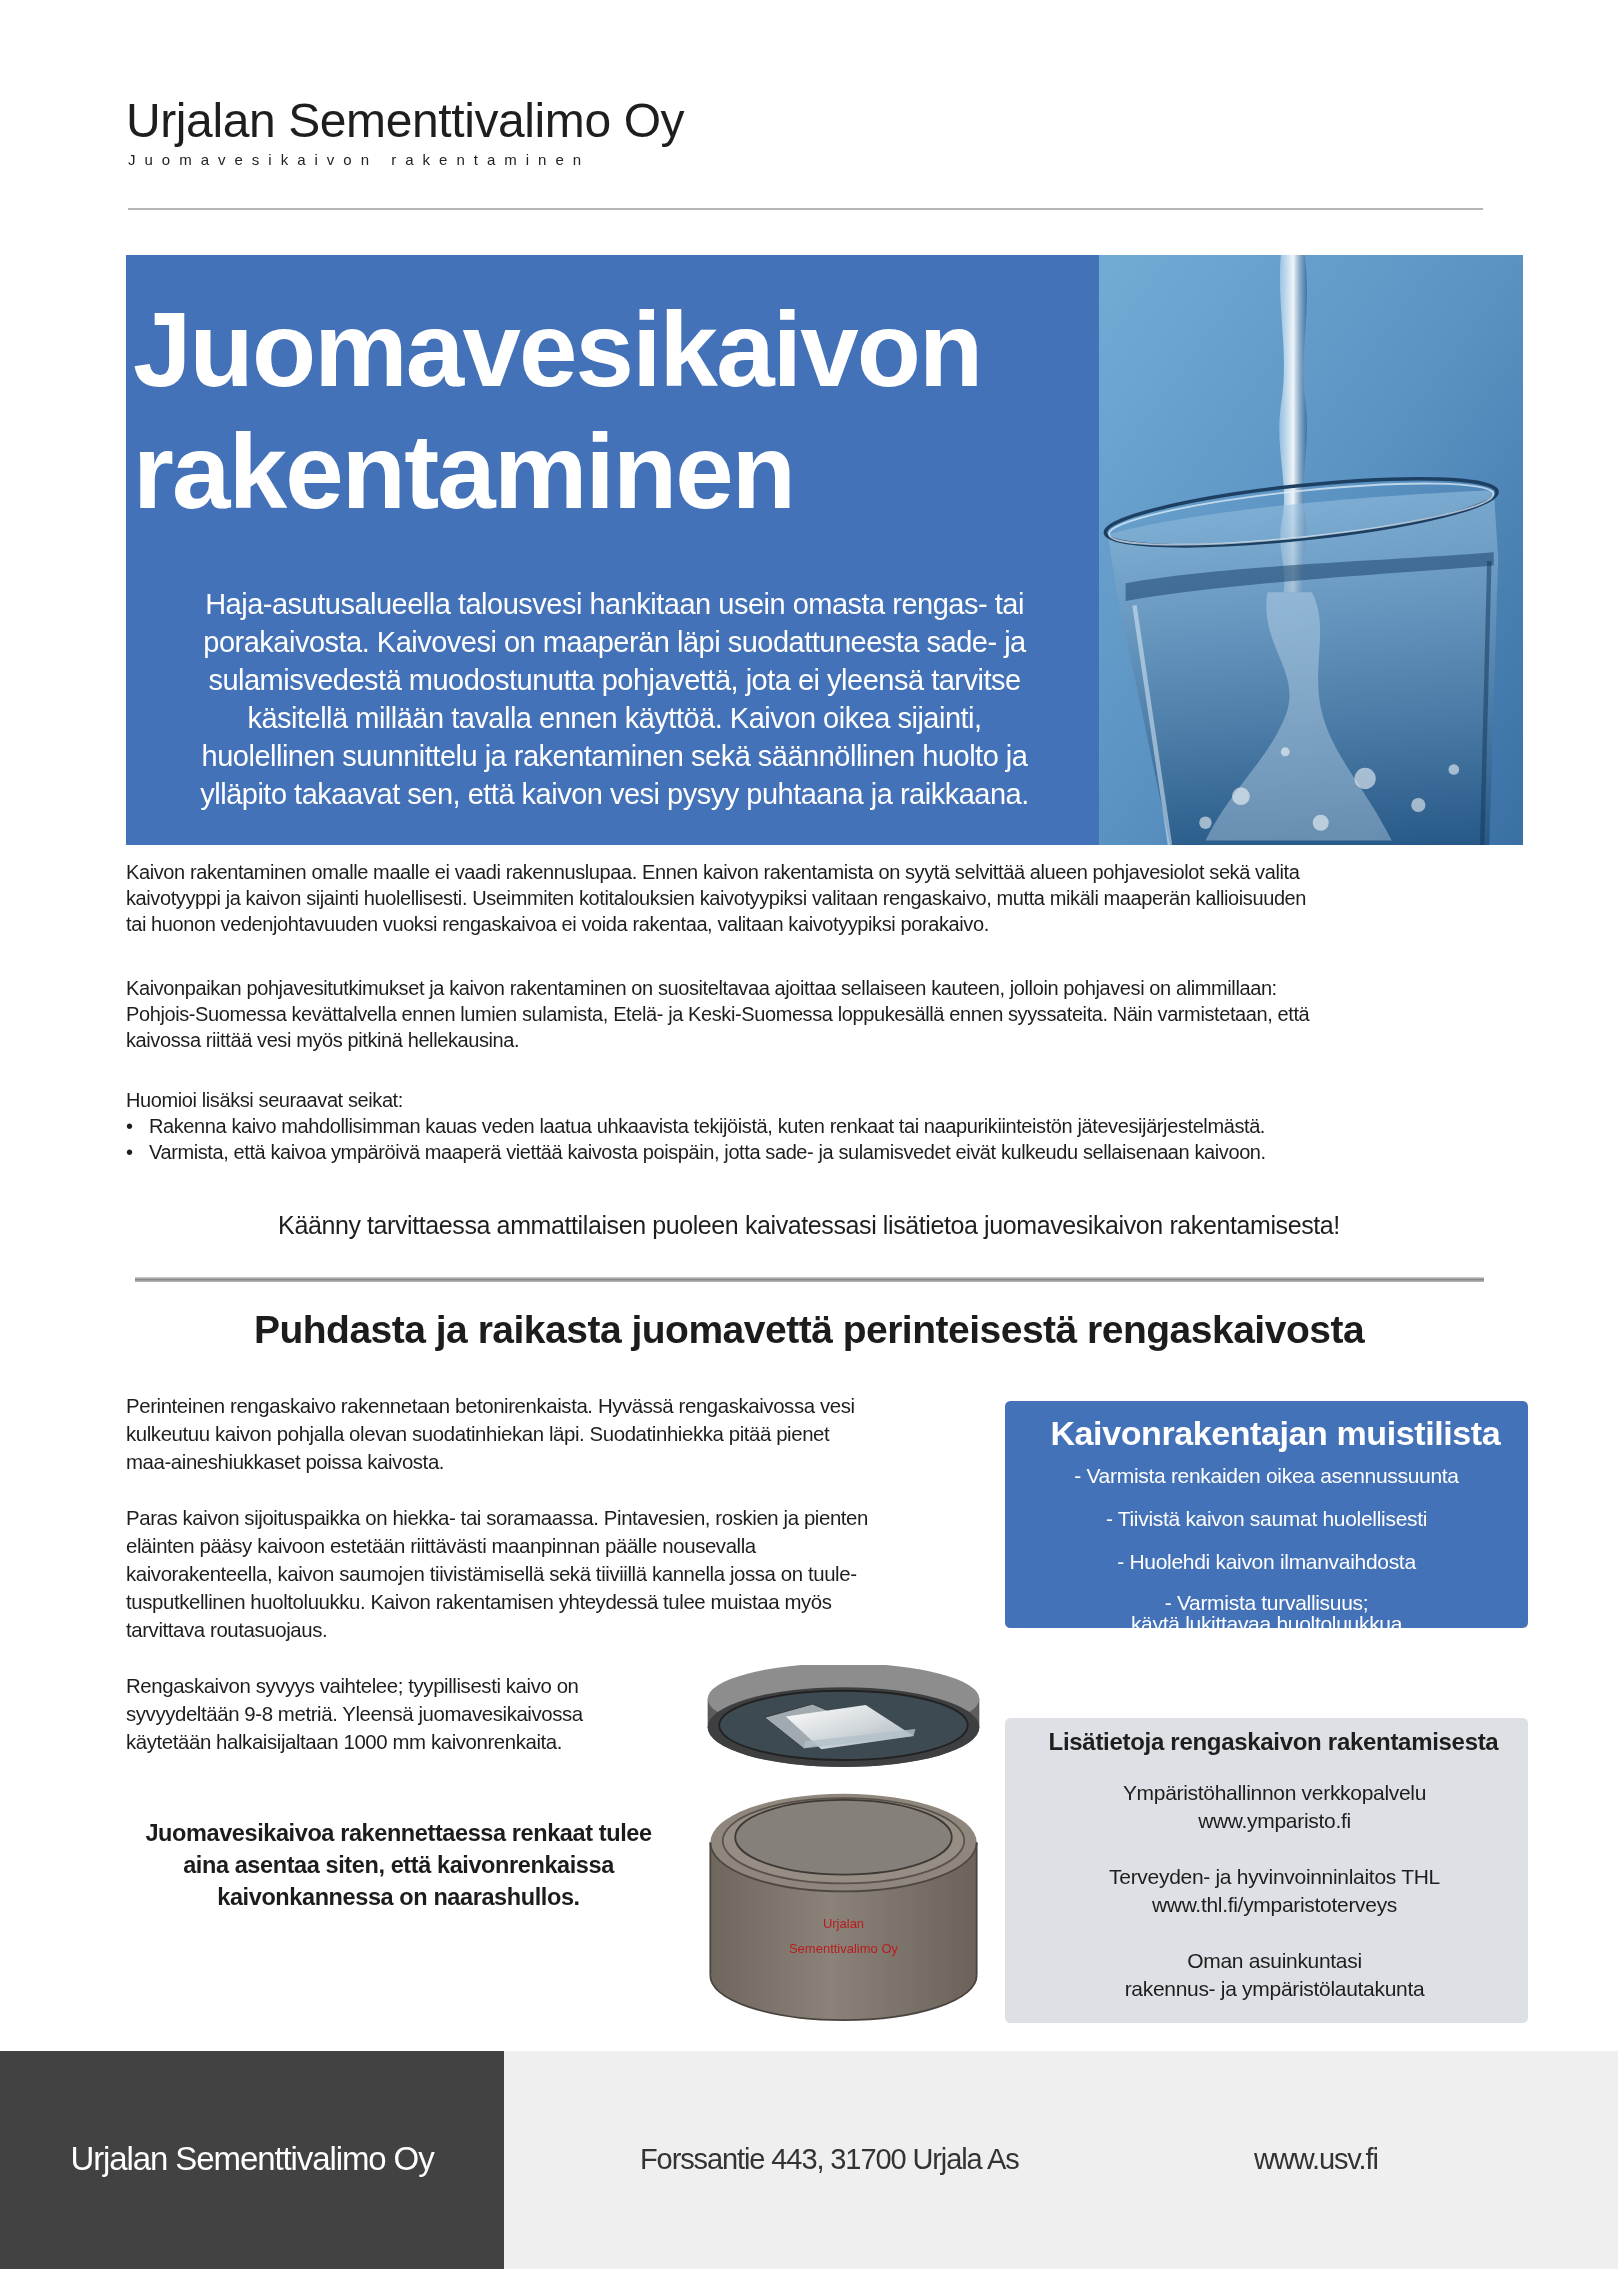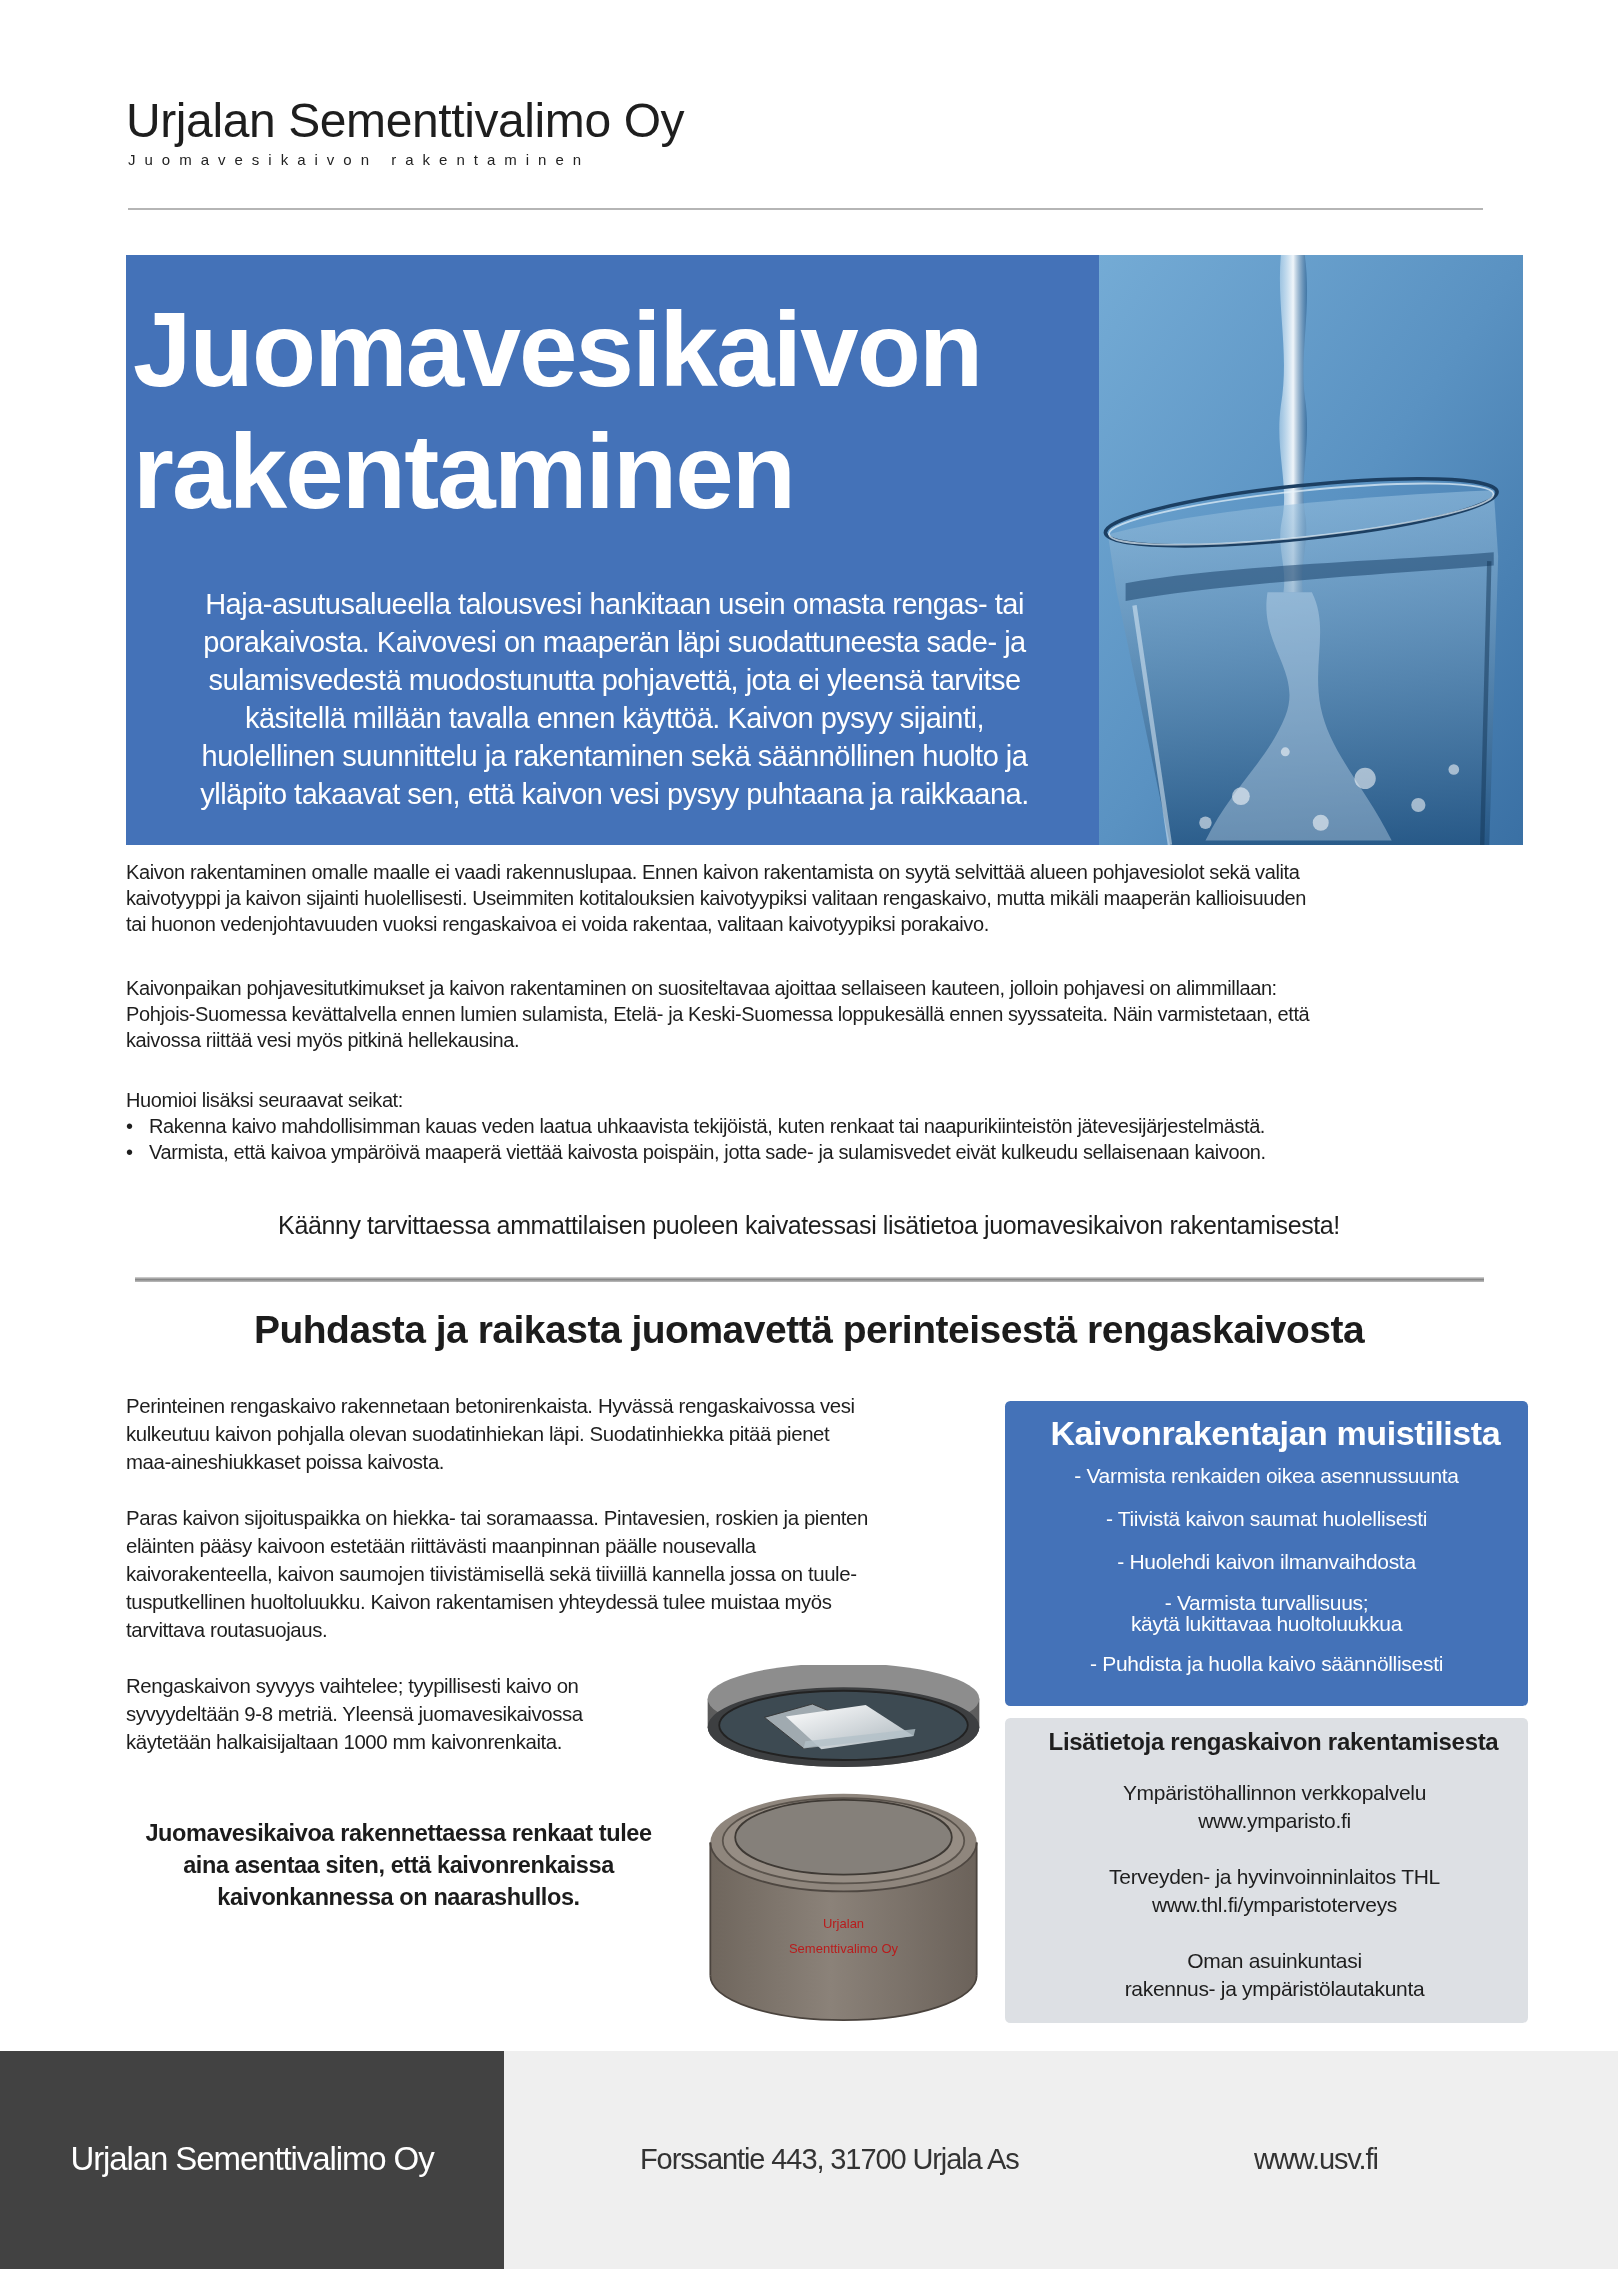--- a/index.html
+++ b/index.html
@@ -41,21 +41,21 @@
   .c2 { top: 1504px; }
   .c3 { top: 1672px; }
   .bold-note { left: 115px; width: 567px; top: 1817px; text-align: center; font-weight: bold; font-size: 23.5px; line-height: 32px; letter-spacing: -0.4px; color: #1c1c1c; }
   .bold-note span { display: block; white-space: nowrap; }
 
   
   .well { left: 697px; top: 1665px; width: 293px; height: 364px; }
   .well-label { position: absolute; left: 0; width: 100%; text-align: center; color: #b91c1c; font-size: 13px; line-height: 25px; }
 
   
-  .checklist { left: 1005px; top: 1401px; width: 523px; height: 305px; background: #4472b8; border-radius: 5.3px; color: #fff; text-align: center; }
+  .checklist { left: 1005px; top: 1401px; width: 523px; height: 227px; background: #4472b8; border-radius: 5.3px; color: #fff; text-align: center; }
   .checklist h2 { margin-top: 10.6px; font-size: 34px; font-weight: bold; line-height: 43px; letter-spacing: -0.4px; white-space: nowrap; padding-left: 17.7px; }
   .checklist ul { list-style: none; margin-top: 8.9px; }
   .checklist li { font-size: 21px; line-height: 25px; margin-bottom: 17.7px; letter-spacing: -0.3px; }
   .checklist li span { display: block; white-space: nowrap; }
 
   .info-box { left: 1005px; top: 1718px; width: 523px; height: 305px; background: #dde0e4; border-radius: 5.3px; text-align: center; color: #1e1e1e; }
   .info-box h3 { margin-top: 8px; font-size: 24px; font-weight: bold; line-height: 32px; letter-spacing: -0.3px; white-space: nowrap; padding-left: 14px; }
   .info-box .entries { margin-top: 21px; }
   .info-box .entry { font-size: 21px; line-height: 27.5px; margin-bottom: 29px; letter-spacing: -0.3px; padding-left: 16px; }
   .info-box .entry span { display: block; white-space: nowrap; }
@@ -76,21 +76,21 @@
 
 <div class="abs hero-box">
   <h1 class="hero-title">
     <span>Juomavesikaivon</span>
     <span>rakentaminen</span>
   </h1>
   <p class="hero-text">
     <span>Haja-asutusalueella talousvesi hankitaan usein omasta rengas- tai</span>
     <span>porakaivosta. Kaivovesi on maaperän läpi suodattuneesta sade- ja</span>
     <span>sulamisvedestä muodostunutta pohjavettä, jota ei yleensä tarvitse</span>
-    <span>käsitellä millään tavalla ennen käyttöä. Kaivon pysyy sijainti,</span>
+    <span>käsitellä millään tavalla ennen käyttöä. Kaivon oikea sijainti,</span>
     <span>huolellinen suunnittelu ja rakentaminen sekä säännöllinen huolto ja</span>
     <span>ylläpito takaavat sen, että kaivon vesi pysyy puhtaana ja raikkaana.</span>
   </p>
 </div>
 
 <div class="abs hero-photo">
   <svg width="424" height="590" viewBox="0 0 478 665">
     <defs>
       <linearGradient id="bg" x1="0" y1="0" x2="1" y2="1">
         <stop offset="0" stop-color="#74abd5"></stop>

